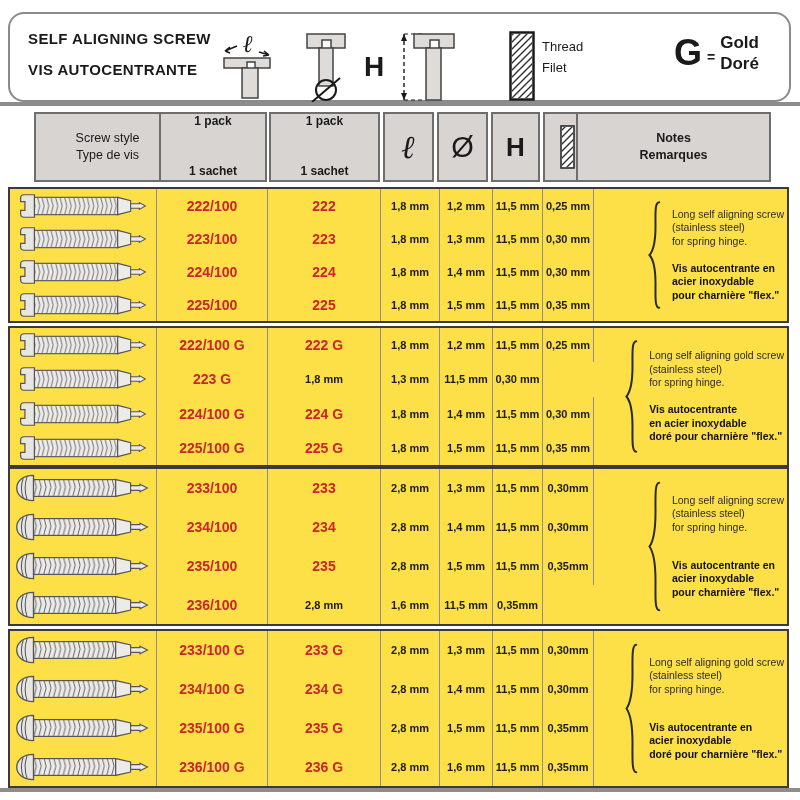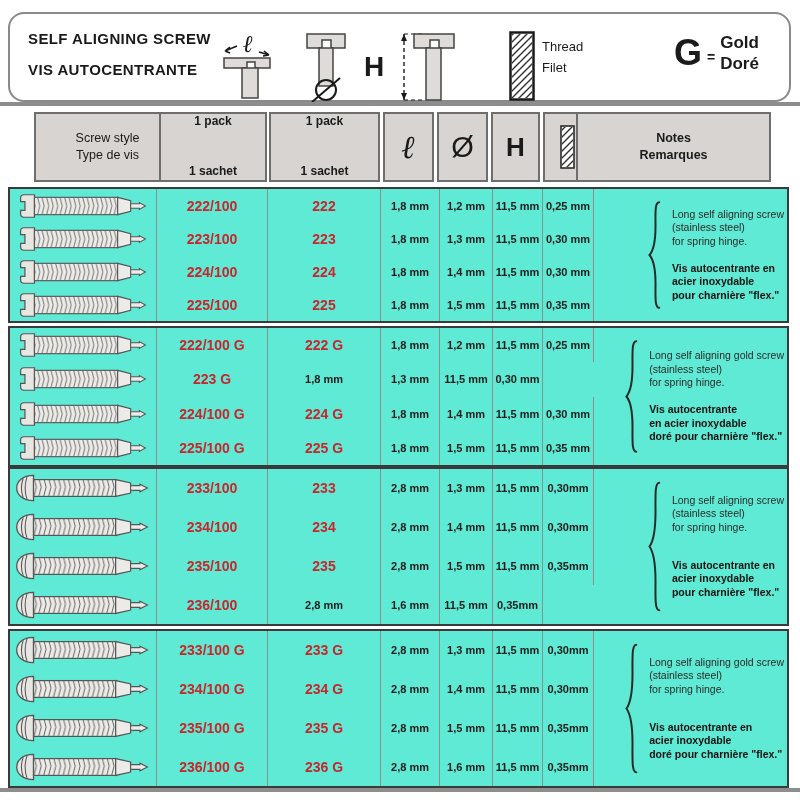--- a/index.html
+++ b/index.html
@@ -34,21 +34,21 @@
   .hc-h{left:491px;width:45px;}
   .hc-t{left:543px;width:45px;}
   .hc-notes{left:576px;width:191px;font-size:12.5px;font-weight:bold;line-height:1.4;}
   .pack-small{font-size:12px;font-weight:bold;line-height:1.25;margin-top:35px;}
   .pack-big{font-size:17px;font-weight:bold;margin-top:16px;}
   .sym-l{font-family:"DejaVu Serif", serif;font-style:italic;font-weight:bold;font-size:32px;}
   .sym-d{font-size:29px;font-weight:normal;}
   .sym-h{font-size:26px;font-weight:bold;}
 
   
-  .section{position:absolute;left:8px;width:777px;border:2.5px solid #3a3a3a;background:#5eead4;}
+  .section{position:absolute;left:8px;width:777px;border:2.5px solid #3a3a3a;background:#fde047;}
   .rows{display:flex;flex-direction:column;height:100%;}
   .row{flex:1;display:grid;grid-template-columns:147px 111px 113px 59px 53px 50px 51px 1fr;}
   .cell{display:flex;align-items:center;justify-content:center;
         border-right:1.5px solid #8f8f8f;min-width:0;}
   .cell.c-last{border-right:none;}
   .c-ref{color:#c9252b;font-weight:bold;font-size:14px;}
   .c-val{font-size:11px;font-weight:bold;color:#1b1b1b;white-space:nowrap;}
   .notes-area{position:absolute;top:0;bottom:0;left:586px;right:3px;
               display:flex;align-items:center;justify-content:flex-end;}
   .brace{height:calc(100% - 22px);width:15px;margin-left:13px;flex:none;}

